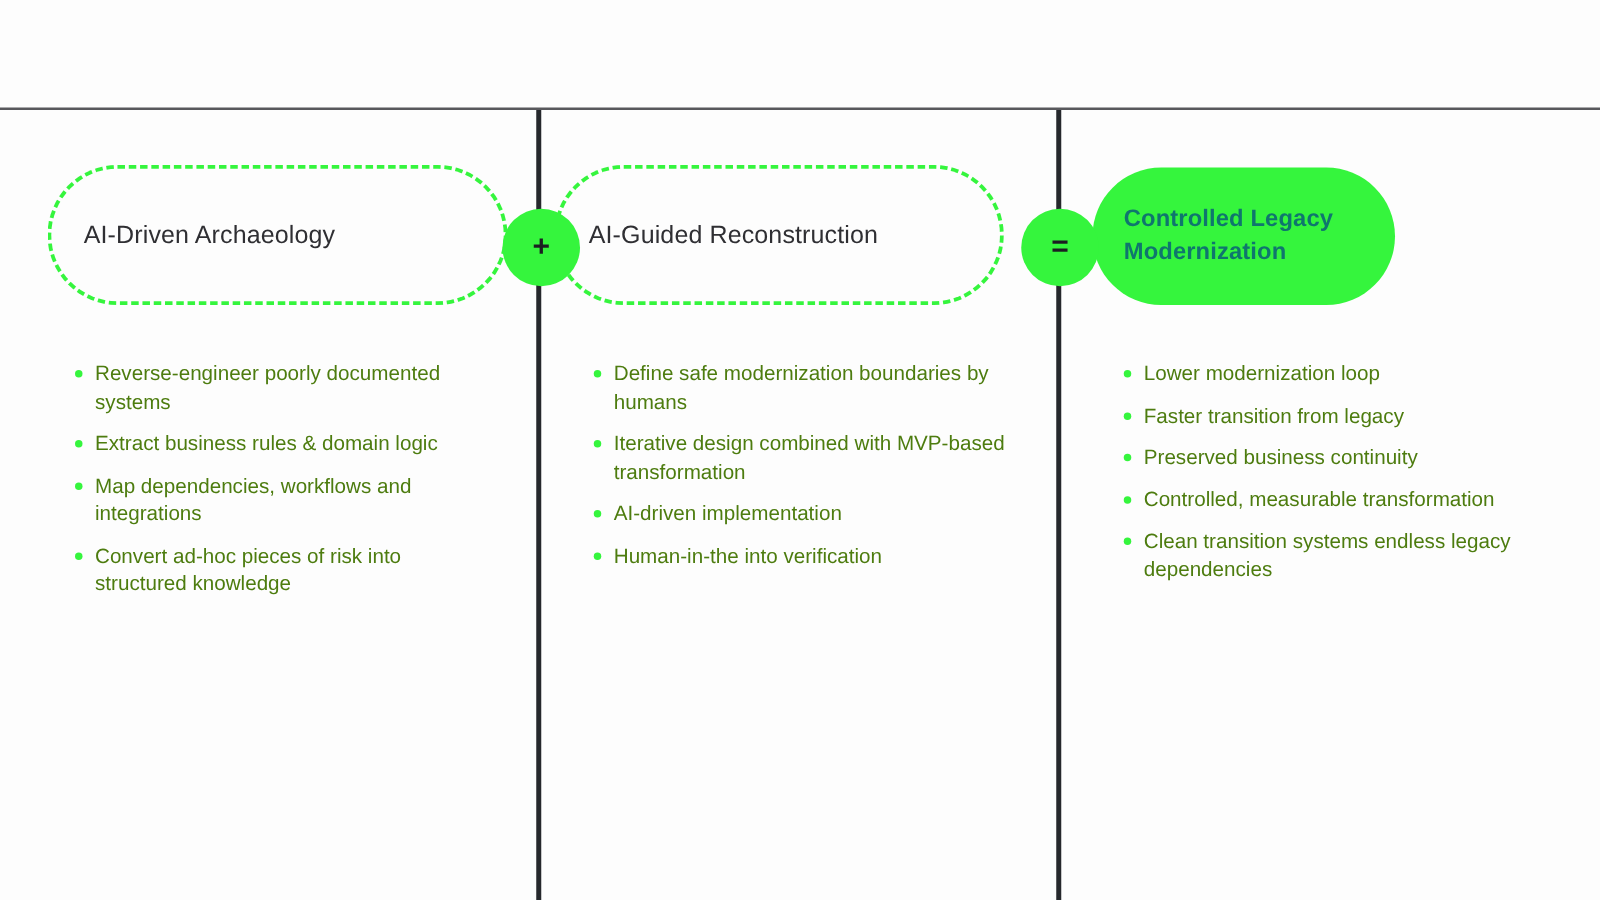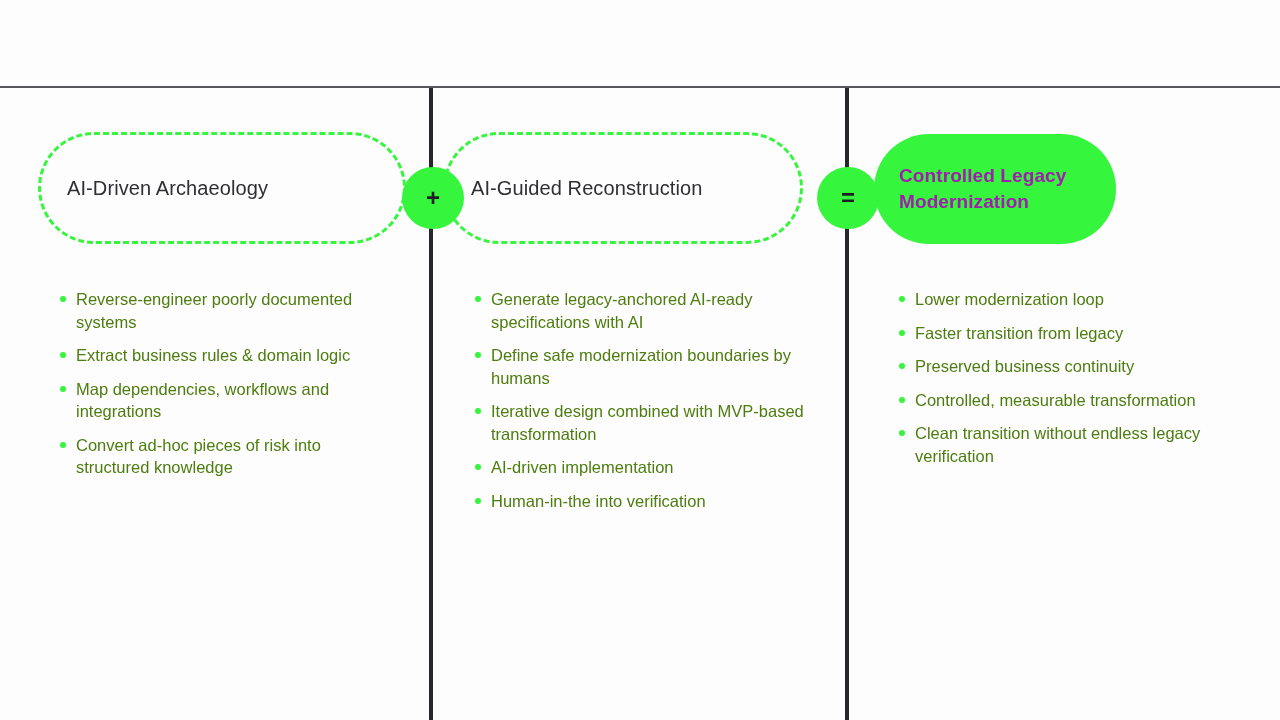--- a/index.html
+++ b/index.html
@@ -55,21 +55,21 @@
   .pill-title {
     font-size: 20px;
     font-weight: 400;
     color: #2f2f33;
     letter-spacing: 0.1px;
   }
   .pill.solid .pill-title {
     font-weight: 700;
     font-size: 19px;
     line-height: 26px;
-    color: #a21caf;
+    color: #0f766e;
   }
 
   .op {
     position: absolute;
     top: 167px;
     width: 62px; height: 62px;
     border-radius: 50%;
     background: #35f53d;
     color: #1c1e22;
     display: flex;
@@ -152,24 +152,20 @@
     </li>
     <li>
       <span class="dot"></span>
       <span class="txt">Convert ad-hoc pieces of risk into structured knowledge</span>
     </li>
   </ul>
 
   <ul class="bullets c2">
     <li>
       <span class="dot"></span>
-      <span class="txt">Generate legacy-anchored AI-ready specifications with AI</span>
-    </li>
-    <li>
-      <span class="dot"></span>
       <span class="txt">Define safe modernization boundaries by humans</span>
     </li>
     <li>
       <span class="dot"></span>
       <span class="txt">Iterative design combined with MVP-based transformation</span>
     </li>
     <li>
       <span class="dot"></span>
       <span class="txt">AI-driven implementation</span>
     </li>
@@ -191,17 +187,17 @@
     <li>
       <span class="dot"></span>
       <span class="txt">Preserved business continuity</span>
     </li>
     <li>
       <span class="dot"></span>
       <span class="txt">Controlled, measurable transformation</span>
     </li>
     <li>
       <span class="dot"></span>
-      <span class="txt">Clean transition without endless legacy verification</span>
+      <span class="txt">Clean transition systems endless legacy dependencies</span>
     </li>
   </ul>
 
 </div>
 
 </body></html>

